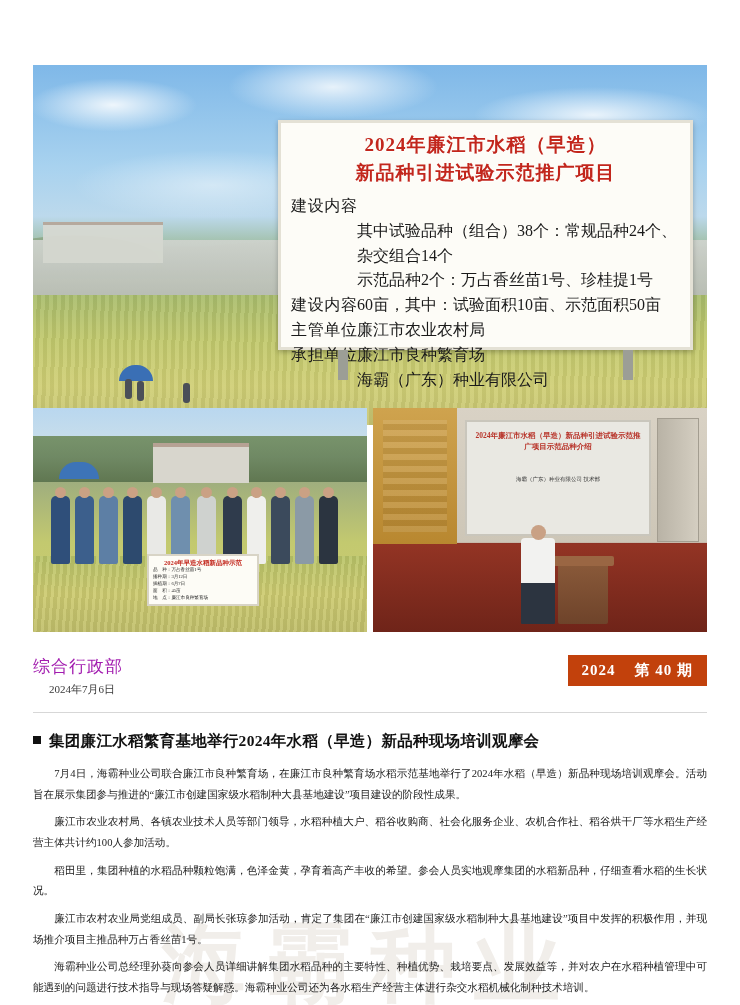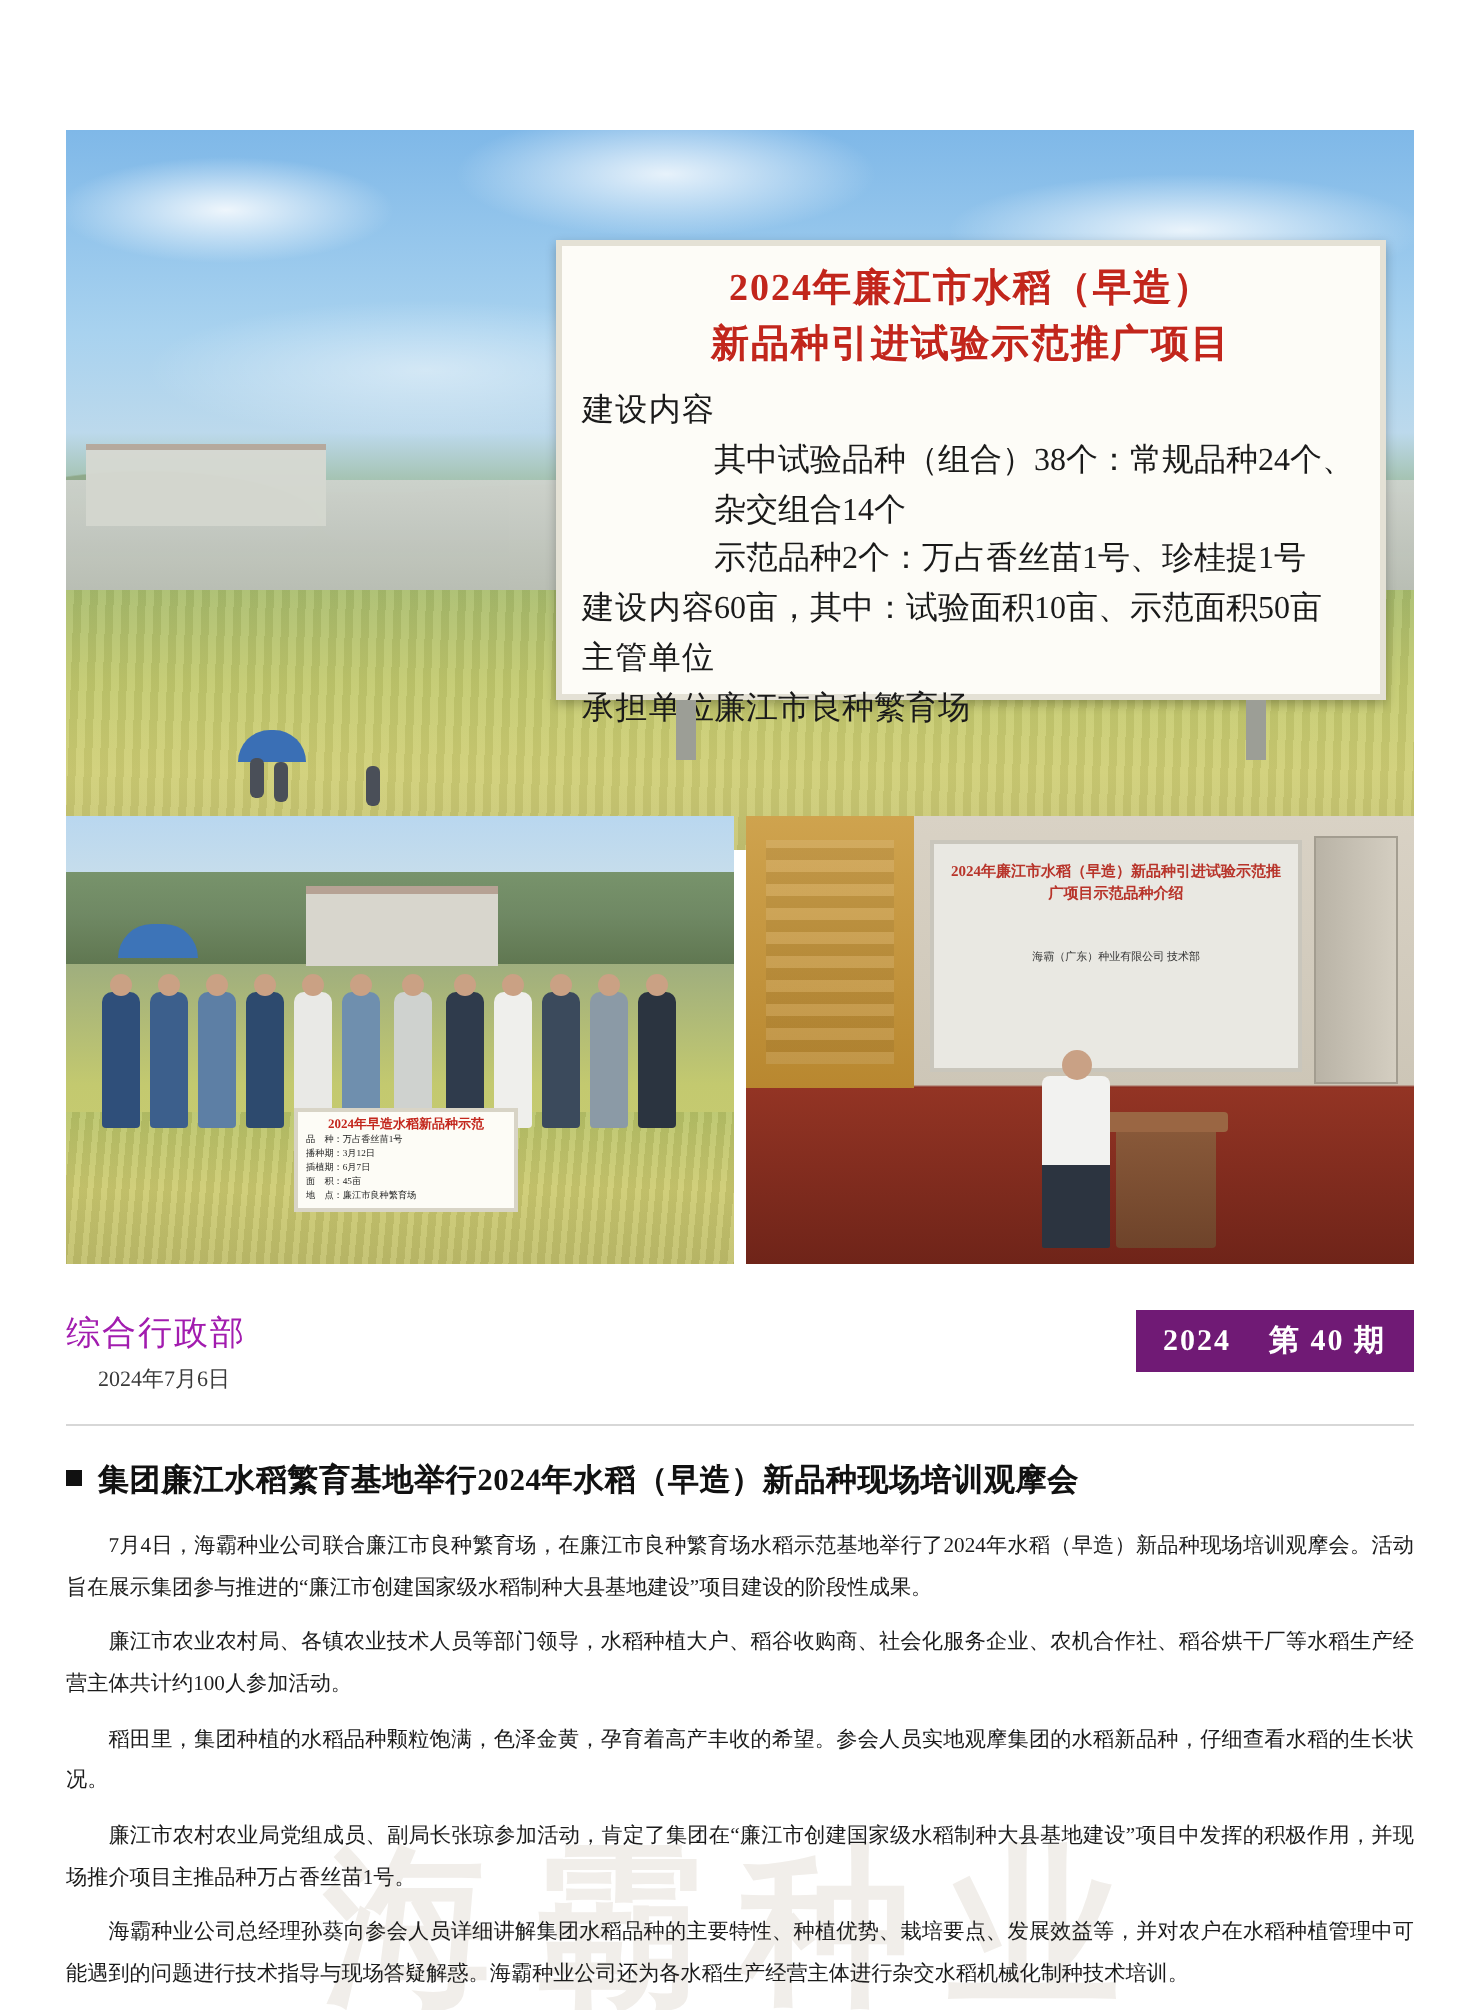--- a/index.html
+++ b/index.html
@@ -297,21 +297,21 @@
     left: 49px;
     top: 682px;
     font-family: "Liberation Serif", serif;
     font-size: 11px;
     color: #3a3a3a;
   }
   .issue-badge {
     position: absolute;
     right: 33px;
     top: 655px;
-    background: #701a75;
+    background: #c2410c;
     color: #fff;
     font-family: "Liberation Serif", serif;
     font-size: 15px;
     font-weight: bold;
     padding: 6px 14px;
     letter-spacing: 1px;
     white-space: nowrap;
   }
   .rule {
     position: absolute;
@@ -383,25 +383,27 @@
           <span class="bb-label">建设内容</span>
         </div>
         <div class="bb-sub">其中试验品种（组合）38个：常规品种24个、杂交组合14个</div>
         <div class="bb-sub">示范品种2个：万占香丝苗1号、珍桂提1号</div>
         <div class="bb-row">
           <span class="bb-label">建设内容</span>
           <span class="bb-val">60亩，其中：试验面积10亩、示范面积50亩</span>
         </div>
         <div class="bb-row">
           <span class="bb-label">主管单位</span>
+          <span class="bb-val">廉江市农业农村局</span>
         </div>
         <div class="bb-row">
           <span class="bb-label">承担单位</span>
           <span class="bb-val">廉江市良种繁育场</span>
         </div>
+        <div class="bb-foot">海霸（广东）种业有限公司</div>
       </div>
     </div>
     <div class="bb-legs">
       <i class="l1"></i>
         <i class="l2"></i>
     </div>
   </div>
 
   <div class="photo2">
     <div class="treeline"></div>

